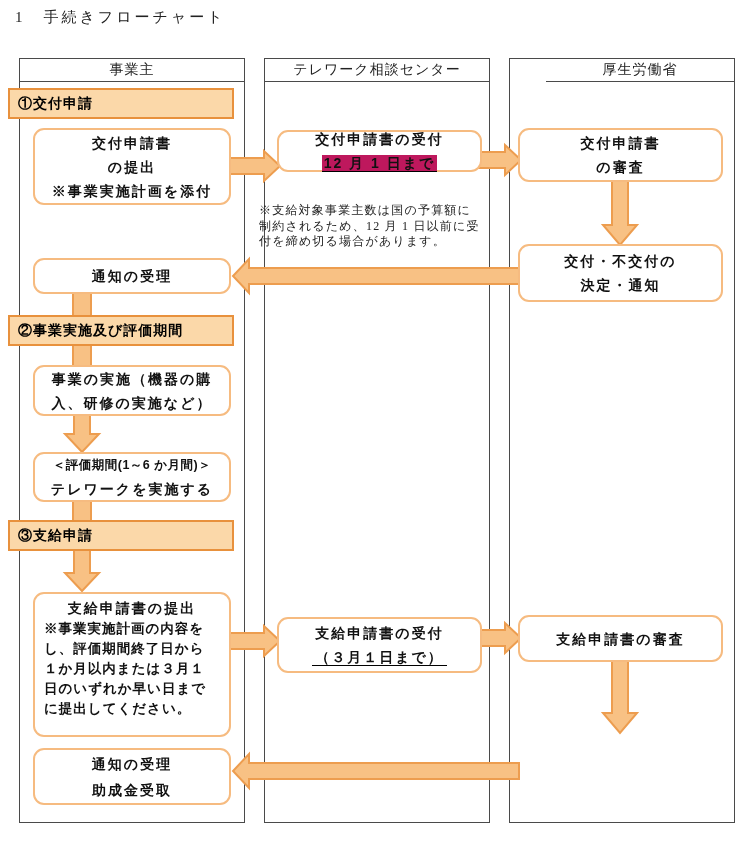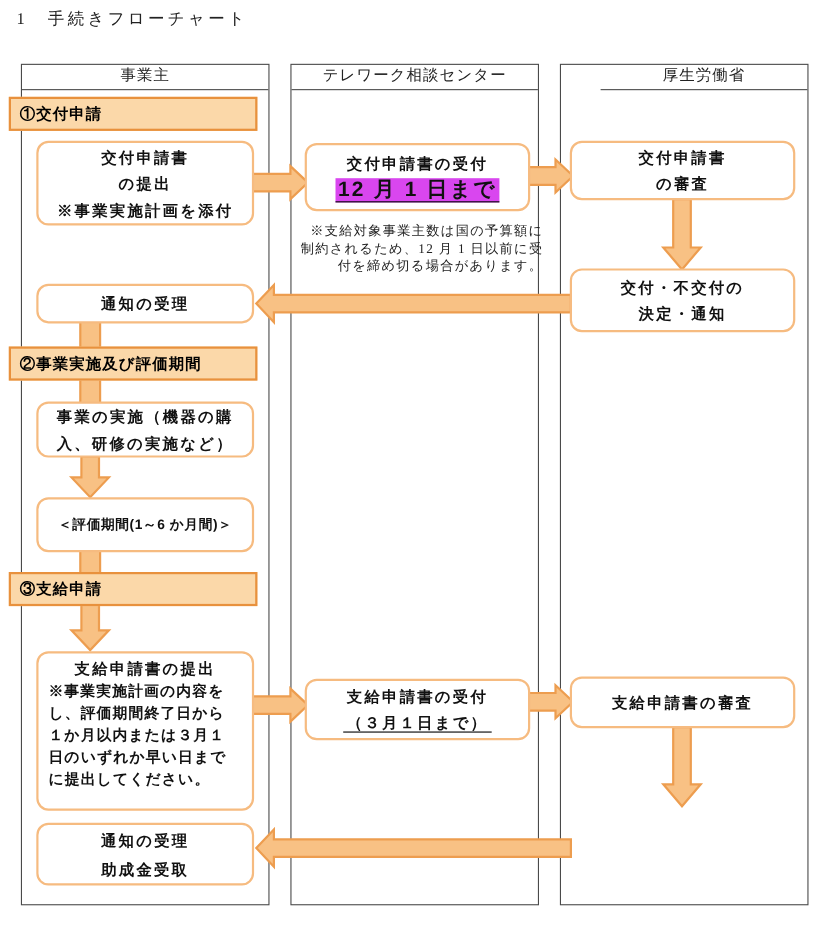--- a/index.html
+++ b/index.html
@@ -28,22 +28,22 @@
     font-weight:bold; font-size:14px; letter-spacing:1px;
     padding:5px 0 0 8px; color:#000;
   }
   .rbox {
     position:absolute; background:#ffffff; border:2.5px solid #f6bb80; border-radius:11px;
     display:flex; flex-direction:column; justify-content:center; align-items:center;
     text-align:center; font-weight:bold; font-size:14px; letter-spacing:2px; color:#111;
   }
   .rbox .ln { line-height:24px; }
   .hl {
-    background:#d946ef; border-bottom:1.6px solid #000; padding:0 2px;
-    font-size:19px; letter-spacing:2px;
+    background:#be185d; border-bottom:1.6px solid #000; padding:0 2px;
+    font-size:14px; letter-spacing:2px;
   }
   .ul { border-bottom:1.6px solid #000; padding:0 3px; }
   .small-note {
     position:absolute; font-family:"Liberation Serif", serif; font-size:12px;
     letter-spacing:1.2px; line-height:15.5px; color:#222; text-align:left;
     font-weight:normal;
   }
   .pay-note { text-align:left; padding-left:9px; font-size:13.5px; letter-spacing:1px; }
   .pay-note .ln { line-height:20px; }
   .eval-l1 { font-size:12.5px; letter-spacing:0.5px; line-height:22px; }
@@ -101,46 +101,47 @@
 
   <div class="shead" style="top:315px;">②事業実施及び評価期間</div>
 
   <div class="rbox" style="left:33px; top:365px; width:198px; height:51px;">
     <div class="ln">事業の実施（機器の購</div>
     <div class="ln">入、研修の実施など）</div>
   </div>
 
   <div class="rbox" style="left:33px; top:452px; width:198px; height:50px;">
     <div class="ln eval-l1">＜評価期間(1～6 か月間)＞</div>
+    <div class="ln">テレワークを実施する</div>
   </div>
 
   <div class="shead" style="top:520px;">③支給申請</div>
 
   <div class="rbox" style="left:33px; top:592px; width:198px; height:145px; justify-content:flex-start; padding-top:3px;">
     <div class="ln" style="line-height:22px;">支給申請書の提出</div>
     <div class="pay-note" style="width:100%;">
       <div class="ln">※事業実施計画の内容を</div>
       <div class="ln">し、評価期間終了日から</div>
       <div class="ln">１か月以内または３月１</div>
       <div class="ln">日のいずれか早い日まで</div>
       <div class="ln">に提出してください。</div>
     </div>
   </div>
 
   <div class="rbox" style="left:33px; top:748px; width:198px; height:57px;">
     <div class="ln" style="line-height:26px;">通知の受理</div>
     <div class="ln" style="line-height:26px;">助成金受取</div>
   </div>
 
-  <div class="rbox" style="left:277px; top:130px; width:205px; height:62px;">
+  <div class="rbox" style="left:277px; top:130px; width:205px; height:42px;">
     <div class="ln">交付申請書の受付</div>
     <div class="ln"><span class="hl">12 月 1 日まで</span></div>
   </div>
 
-  <div class="small-note" style="left:272px; top:203px; width:222px;text-align:right;">
+  <div class="small-note" style="left:259px; top:203px; width:222px;">
     <div>※支給対象事業主数は国の予算額に</div>
     <div>制約されるため、12 月 1 日以前に受</div>
     <div>付を締め切る場合があります。</div>
   </div>
 
   <div class="rbox" style="left:277px; top:617px; width:205px; height:56px;">
     <div class="ln">支給申請書の受付</div>
     <div class="ln"><span class="ul">（３月１日まで）</span></div>
   </div>
 

